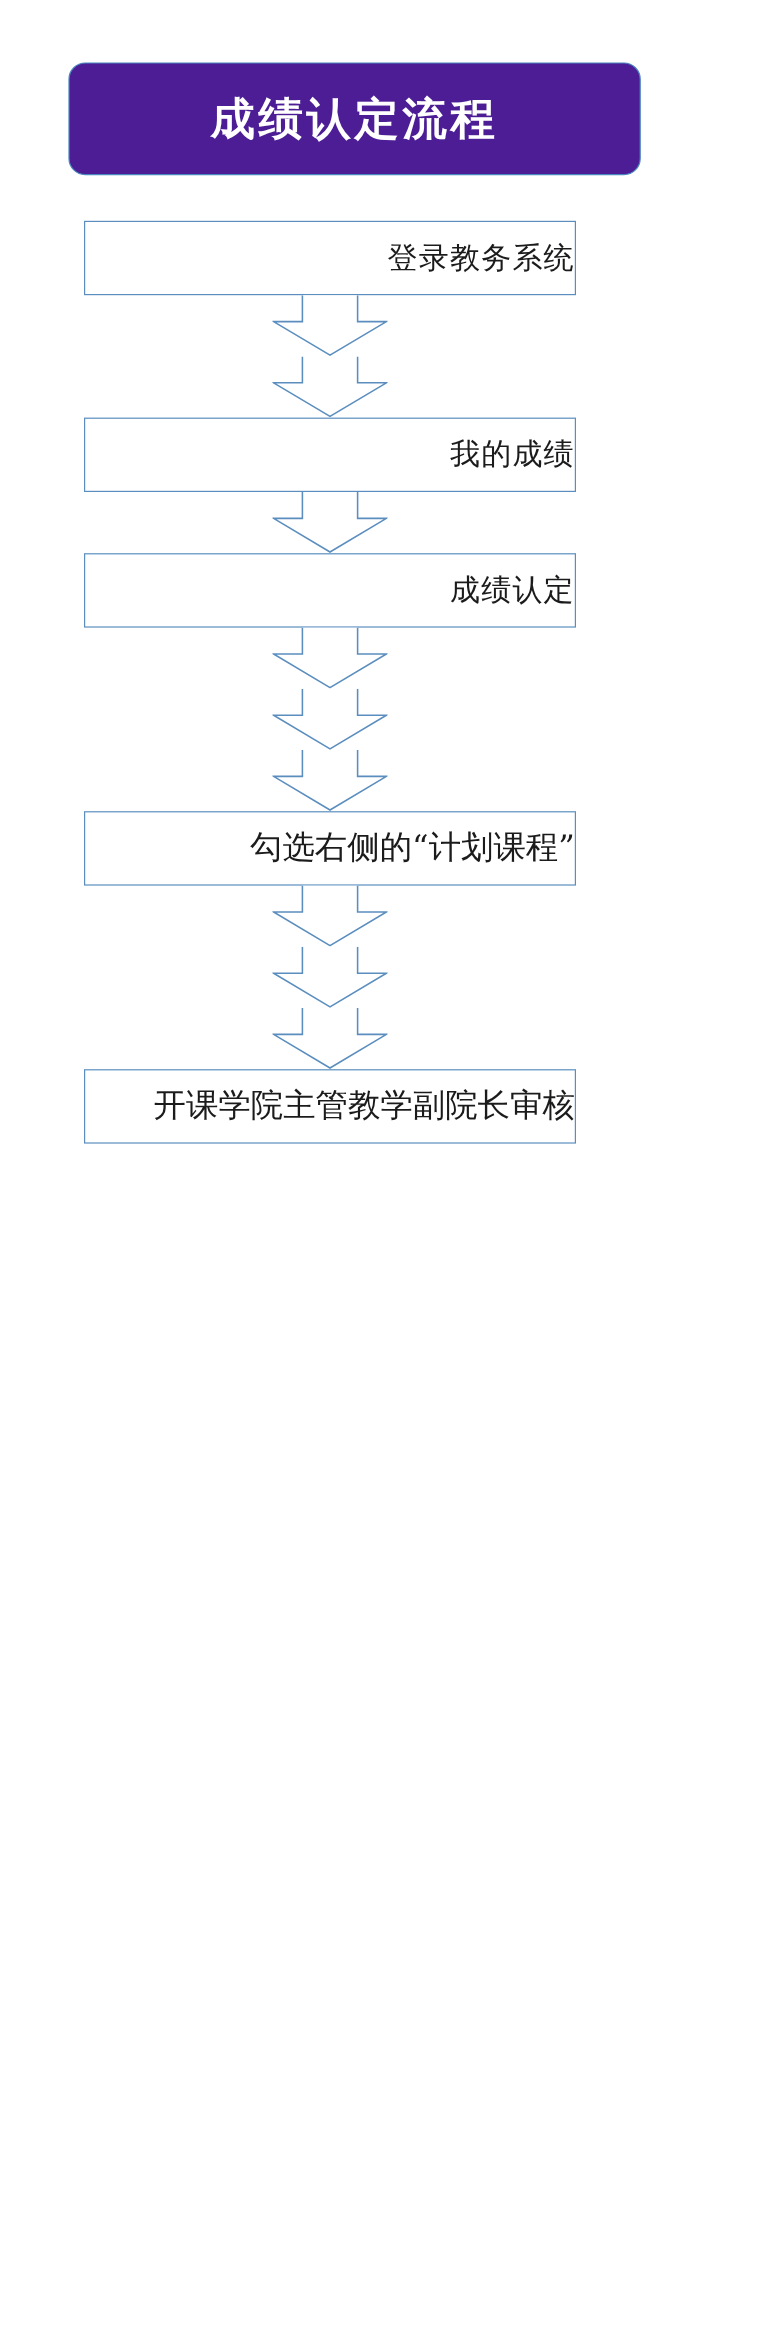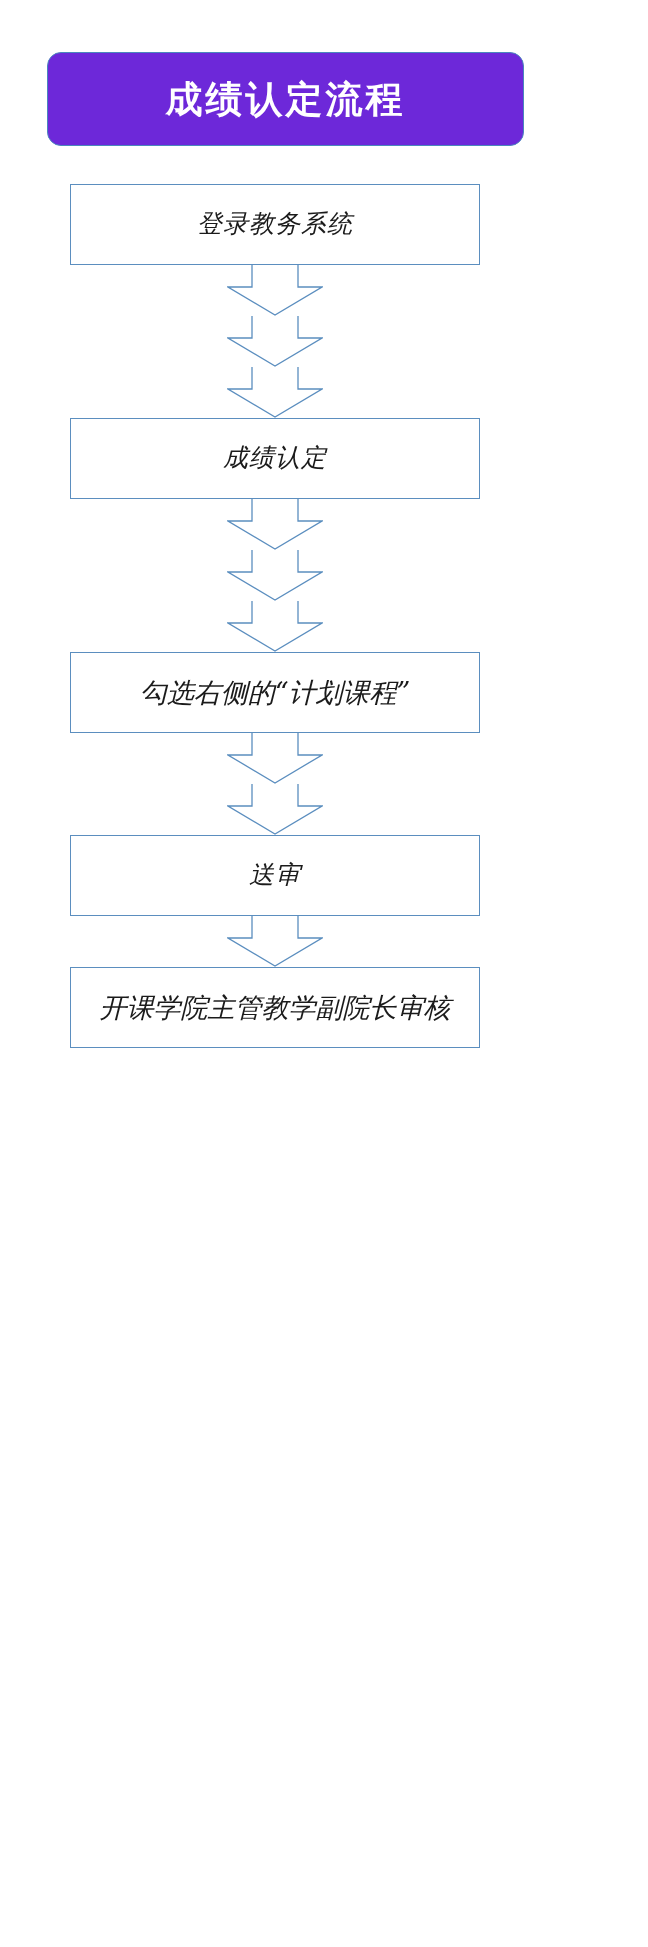--- a/index.html
+++ b/index.html
@@ -19,26 +19,26 @@
   #flowchart {
     position: relative;
     width: 648px;
     height: 1947px;
     background: #ffffff;
   }
 
   
   .title-banner {
     position: absolute;
-    left: 47px;
+    left: 57px;
     top: 52px;
     width: 477px;
     height: 94px;
     box-sizing: border-box;
-    background: #6d28d9;
+    background: #4c1d95;
     border: 1px solid #4A87BE;
     border-radius: 14px;
     display: flex;
     align-items: center;
     justify-content: center;
   }
   .title-text {
     color: #ffffff;
     font-family: "DejaVu Sans", "Liberation Sans", sans-serif;
     font-size: 37px;
@@ -56,27 +56,26 @@
     width: 410px;
   }
 
   .flow-node {
     position: relative;
   }
 
   .node-box {
     box-sizing: border-box;
     width: 410px;
-    height: 81px;
+    height: 62px;
     background: #ffffff;
     border: 1.3px solid #5B8EBF;
     display: flex;
     align-items: center;
-    justify-content: center;
-    font-style: italic;
+    justify-content: flex-end;
   }
   .node-label {
     color: #1b1b1b;
     font-family: "DejaVu Serif", "Liberation Serif", serif;
     font-size: 25px;
     line-height: 1.15;
     letter-spacing: 1px;
     white-space: nowrap;
     text-align: center;
   }
@@ -124,20 +123,25 @@
       <div class="connector">
         <svg width="96" height="51" viewBox="0 0 96 51">
           <path d="M25,0 L25,22 L1,22 L48,50 L95,22 L71,22 L71,0" class="arrow-shape"></path>
         </svg>
       </div>
       <div class="connector">
         <svg width="96" height="51" viewBox="0 0 96 51">
           <path d="M25,0 L25,22 L1,22 L48,50 L95,22 L71,22 L71,0" class="arrow-shape"></path>
         </svg>
       </div>
+      <div class="flow-node">
+        <div class="node-box">
+          <span class="node-label">我的成绩</span>
+        </div>
+      </div>
       <div class="connector">
         <svg width="96" height="51" viewBox="0 0 96 51">
           <path d="M25,0 L25,22 L1,22 L48,50 L95,22 L71,22 L71,0" class="arrow-shape"></path>
         </svg>
       </div>
       <div class="flow-node">
         <div class="node-box">
           <span class="node-label">成绩认定</span>
         </div>
       </div>
@@ -164,25 +168,20 @@
       <div class="connector">
         <svg width="96" height="51" viewBox="0 0 96 51">
           <path d="M25,0 L25,22 L1,22 L48,50 L95,22 L71,22 L71,0" class="arrow-shape"></path>
         </svg>
       </div>
       <div class="connector">
         <svg width="96" height="51" viewBox="0 0 96 51">
           <path d="M25,0 L25,22 L1,22 L48,50 L95,22 L71,22 L71,0" class="arrow-shape"></path>
         </svg>
       </div>
-      <div class="flow-node">
-        <div class="node-box">
-          <span class="node-label">送审</span>
-        </div>
-      </div>
       <div class="connector">
         <svg width="96" height="51" viewBox="0 0 96 51">
           <path d="M25,0 L25,22 L1,22 L48,50 L95,22 L71,22 L71,0" class="arrow-shape"></path>
         </svg>
       </div>
       <div class="flow-node">
         <div class="node-box">
           <span class="node-label long">开课学院主管教学副院长审核</span>
         </div>
       </div>

